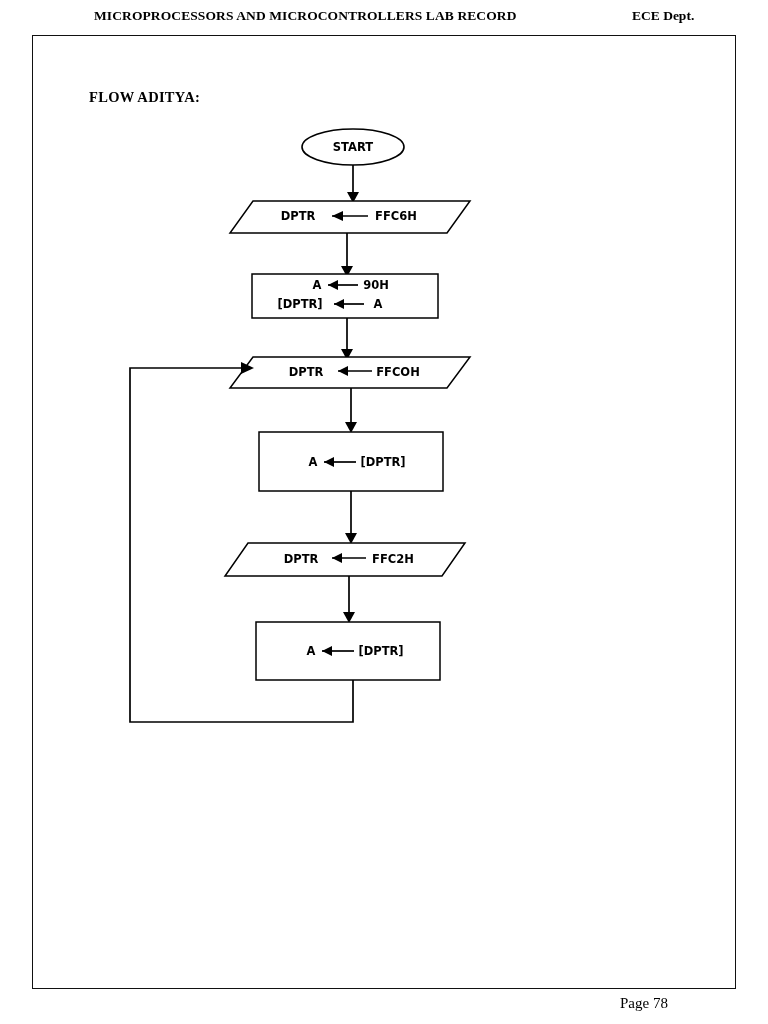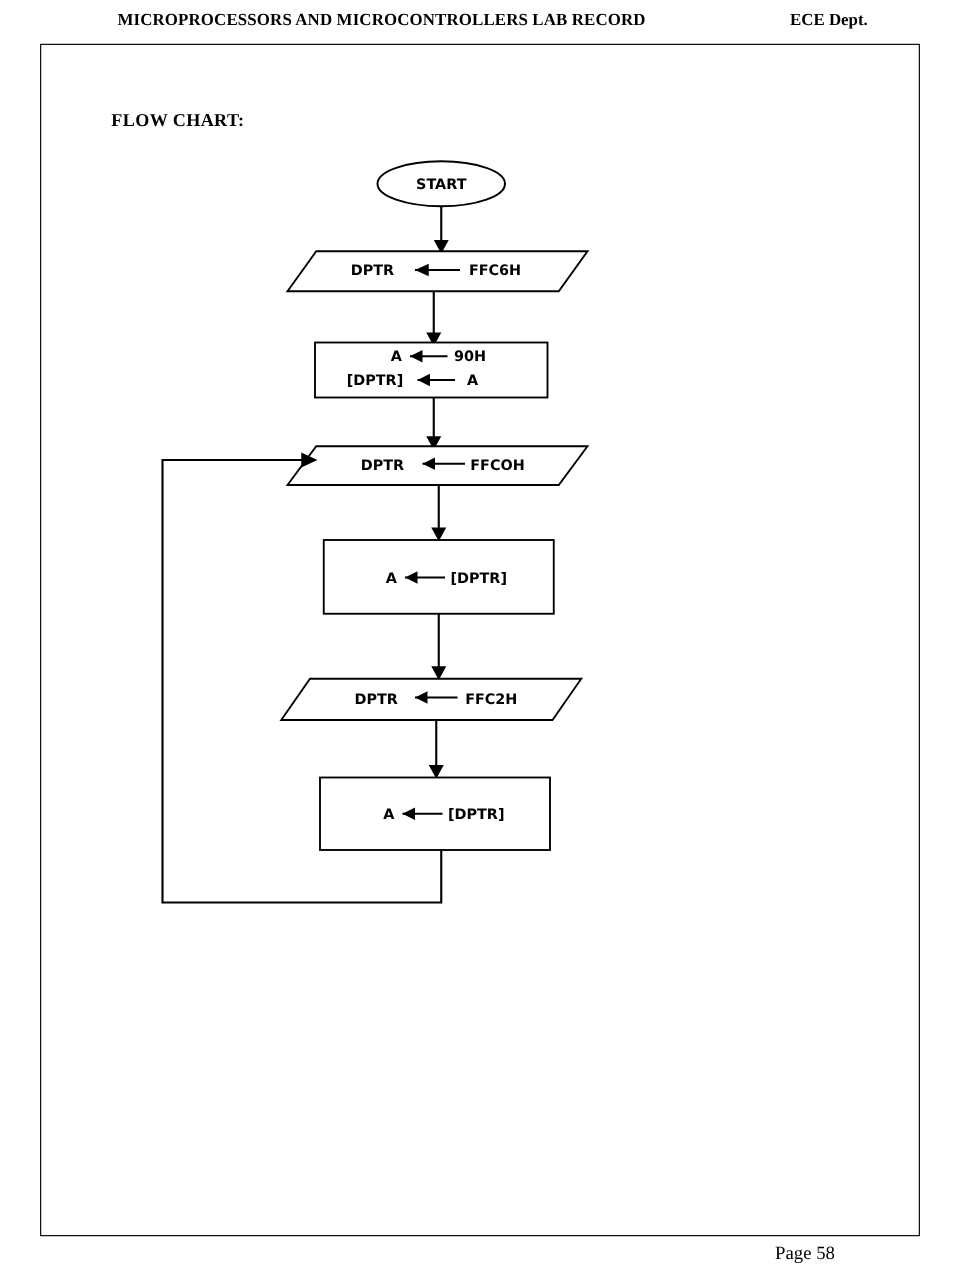--- a/index.html
+++ b/index.html
@@ -130,21 +130,21 @@
 </head>
 <body>
 
 <div class="page-header">
   <div class="header-title">MICROPROCESSORS AND MICROCONTROLLERS LAB RECORD</div>
   <div class="header-dept">ECE Dept.</div>
 </div>
 
 <div class="page-border"></div>
 
-<div class="flowchart-label">FLOW CHART:</div>
+<div class="flowchart-label">FLOW ADITYA:</div>
 
 <svg class="flowchart-svg" viewBox="0 0 768 1024">
   <defs>
     <marker id="arrowdown" viewBox="0 0 10 10" refX="5" refY="9" markerWidth="7" markerHeight="7" orient="auto-start-reverse">
       <path d="M 0 9 L 5 0 L 10 9 z" fill="#000000"></path>
     </marker>
   </defs>
 
   <g>
     <ellipse class="shape-oval" cx="353" cy="147" rx="51" ry="18"></ellipse>
@@ -235,14 +235,14 @@
     <text x="381" y="655" text-anchor="middle">[DPTR]</text>
   </g>
 
   <g>
     <polyline class="conn" points="353,680 353,722 130,722 130,368 243,368"></polyline>
     <path class="arrowglyph" d="M 254 368 L 241 362 L 241 374 z"></path>
   </g>
 </svg>
 
 <div class="page-footer">
-  <div class="footer-right">Page 58</div>
+  <div class="footer-right">Page 78</div>
 </div>
 
 </body></html>

